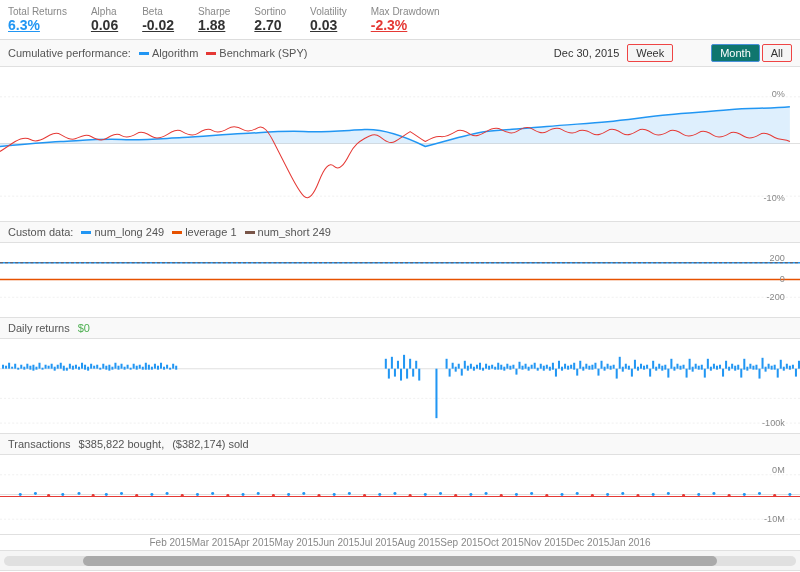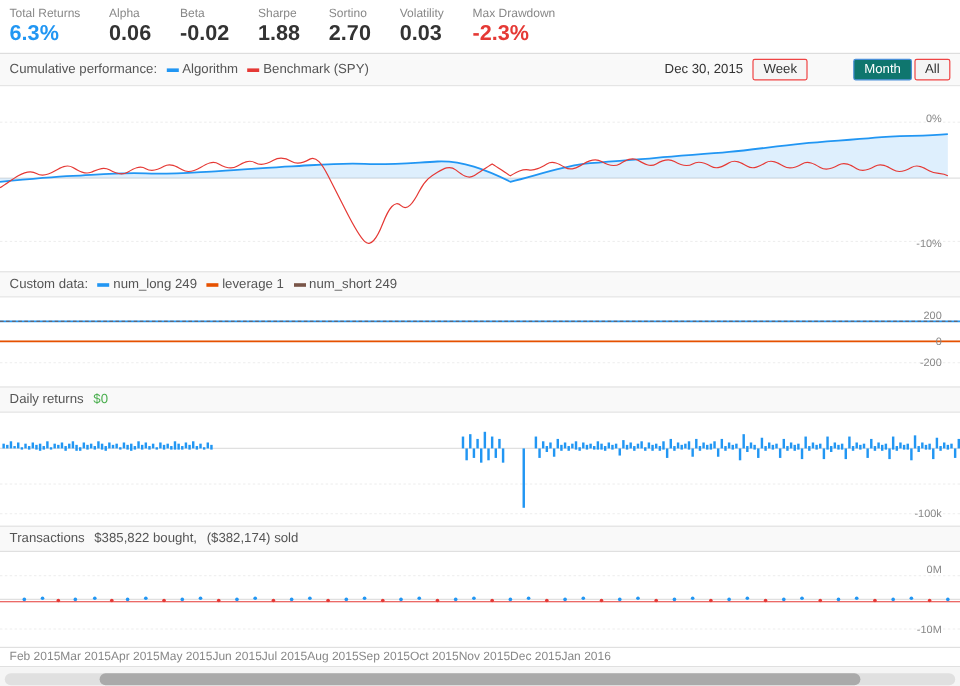--- a/index.html
+++ b/index.html
@@ -14,23 +14,24 @@
     }
     .metric-item {
       margin-right: 24px;
     }
     .metric-label {
       font-size: 10px;
       color: #888;
       display: block;
     }
     .metric-value {
-      font-size: 18px;
+      font-size: 14px;
       font-weight: bold;
       color: #333;
+      text-decoration: underline;
     }
     .metric-value.positive { color: #2196F3; }
     .metric-value.negative { color: #e53935; }
 
     
     .section-header {
       display: flex;
       align-items: center;
       justify-content: space-between;
       padding: 4px 8px;
@@ -129,21 +130,21 @@
       overflow: hidden;
     }
     .trans-chart svg {
       width: 100%;
       height: 100%;
     }
 
     
     .x-axis {
       display: flex;
-      justify-content: flex-start;
+      justify-content: center;
       padding: 2px 8px;
       font-size: 10px;
       color: #888;
       background: #fff;
       border-bottom: 1px solid #e0e0e0;
     }
 
     
     .scrollbar-area {
       height: 20px;

